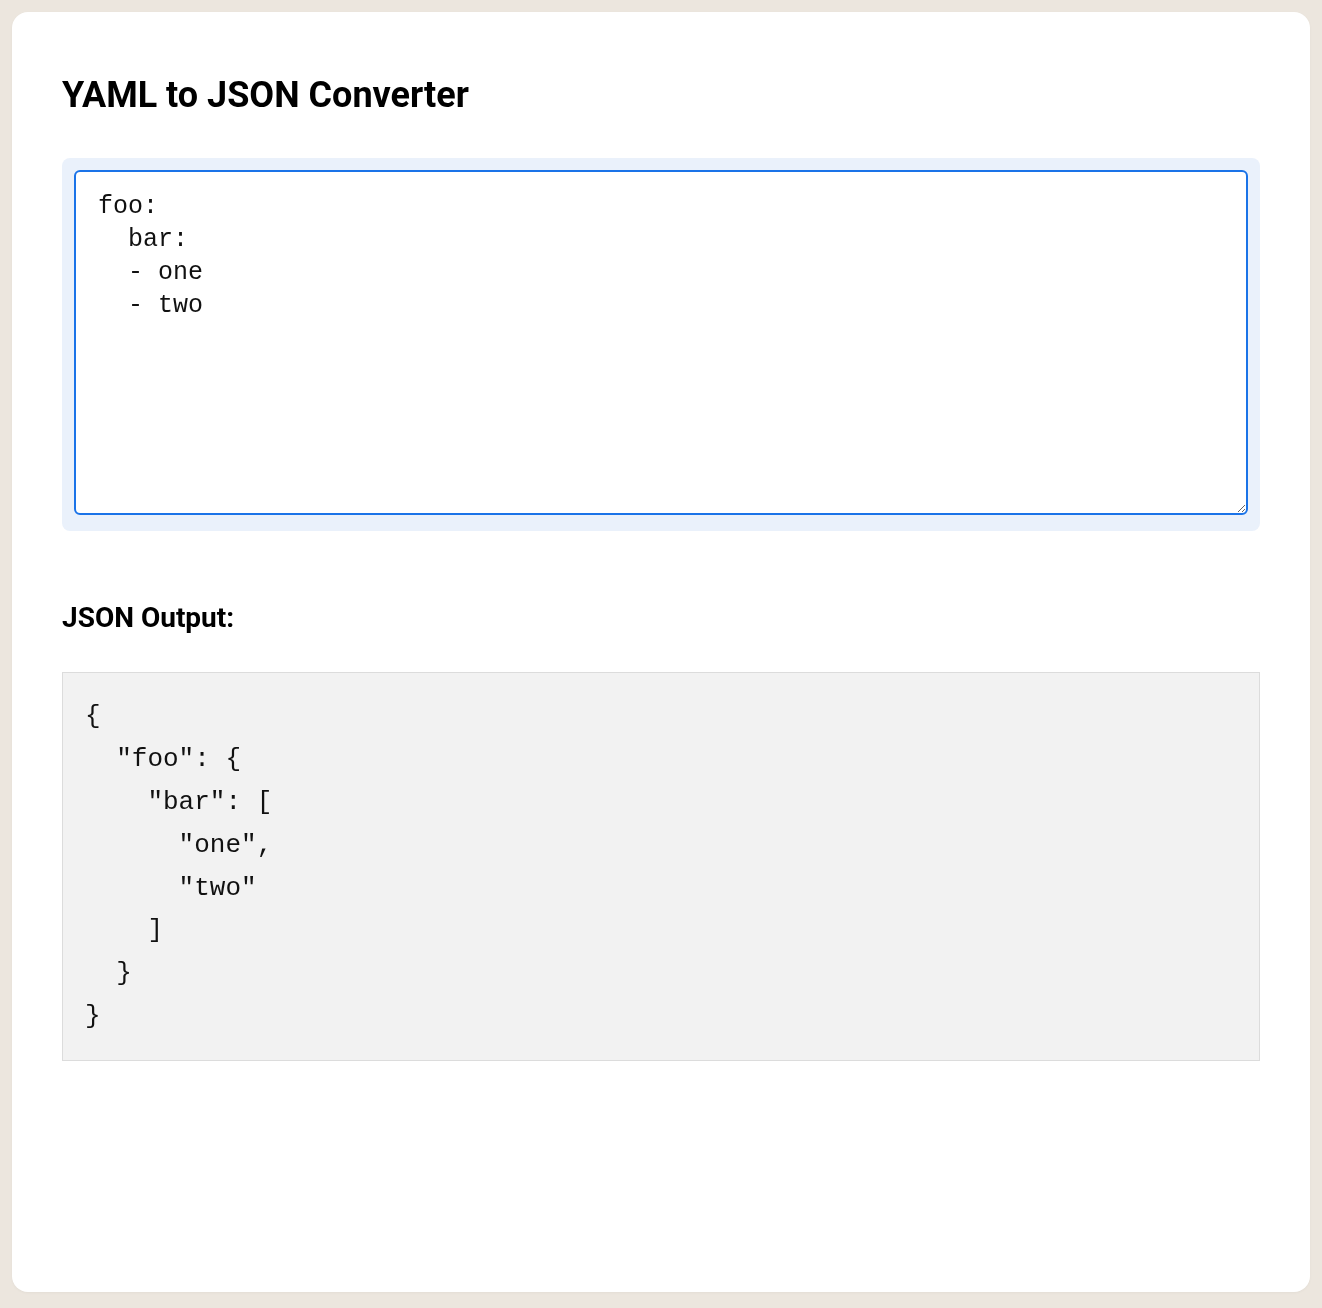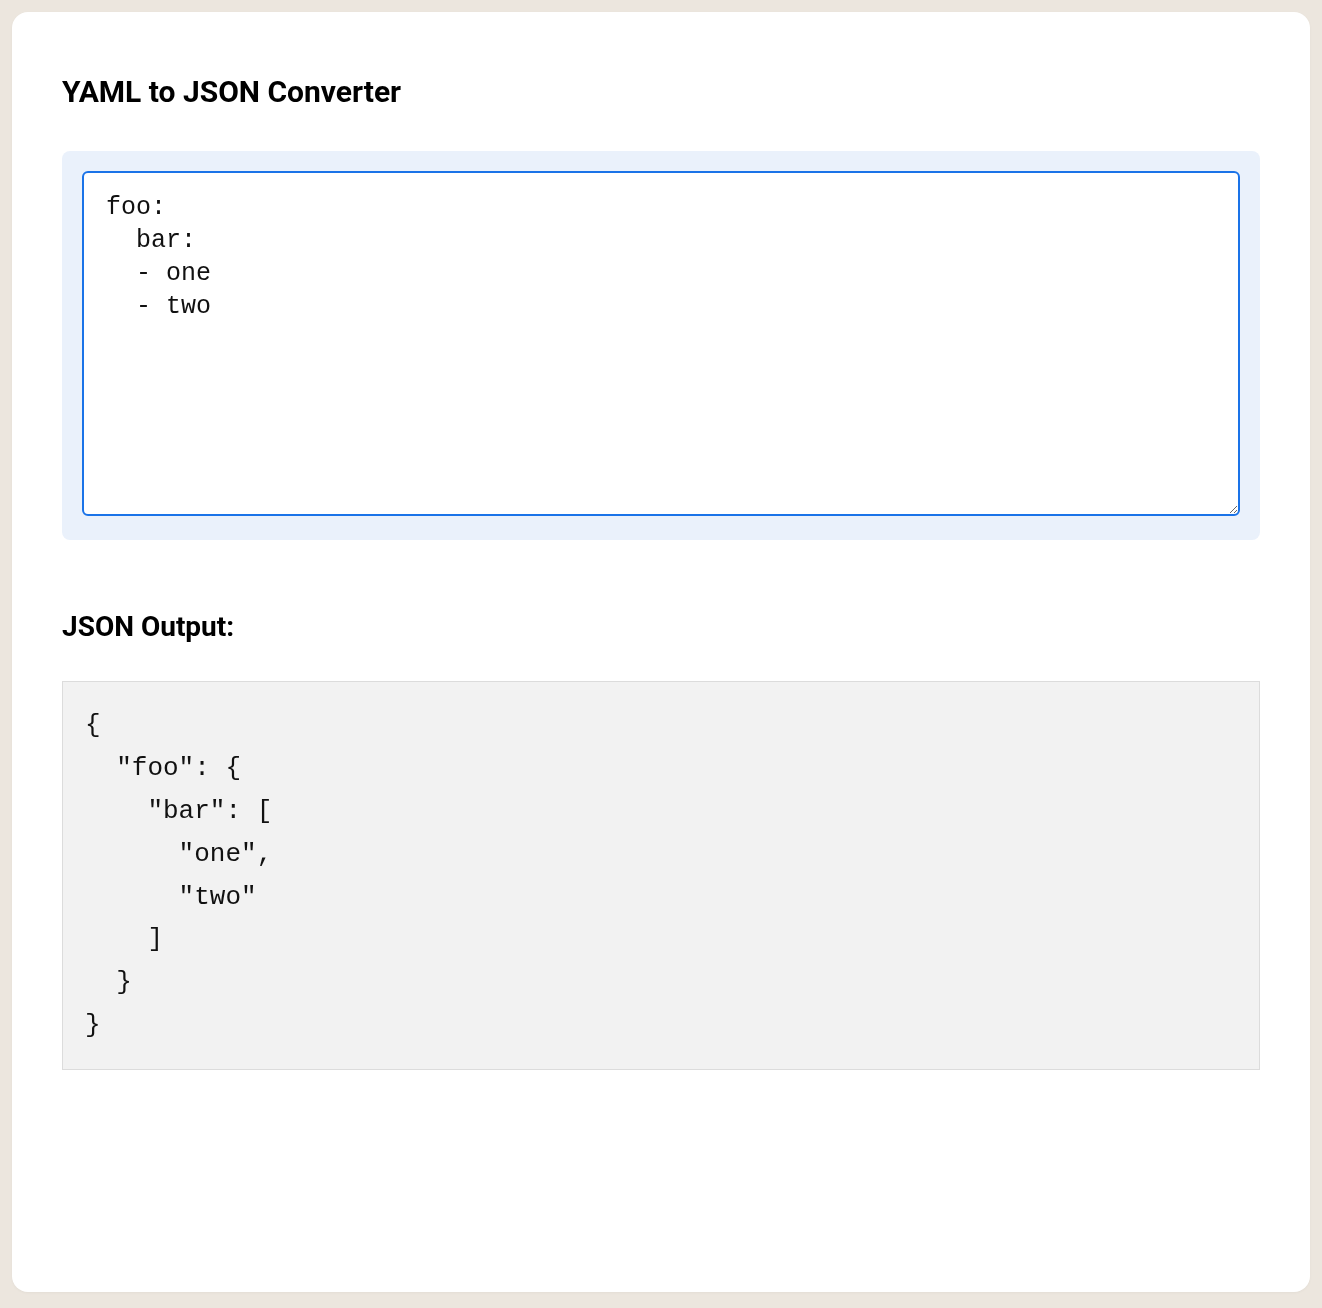--- a/index.html
+++ b/index.html
@@ -14,30 +14,30 @@
       min-height: 1308px;
     }
     .card {
       background: #ffffff;
       border-radius: 16px;
       padding: 50px 50px 60px 50px;
       min-height: 1280px;
       box-shadow: 0 1px 3px rgba(0,0,0,0.04);
     }
     h1 {
-      font-size: 30px;
+      font-size: 36px;
       font-weight: 700;
       color: #000;
       margin-top: 12px;
       margin-bottom: 42px;
     }
     .input-wrap {
       background: #eaf1fb;
       border-radius: 8px;
-      padding: 20px;
+      padding: 12px;
       margin-bottom: 70px;
     }
     textarea {
       width: 100%;
       height: 345px;
       border: 2px solid #1a73e8;
       border-radius: 6px;
       background: #fff;
       font-family: ui-monospace, SFMono-Regular, "SF Mono", Menlo, Monaco, Consolas, "Courier New", monospace;
       font-size: 25px;

